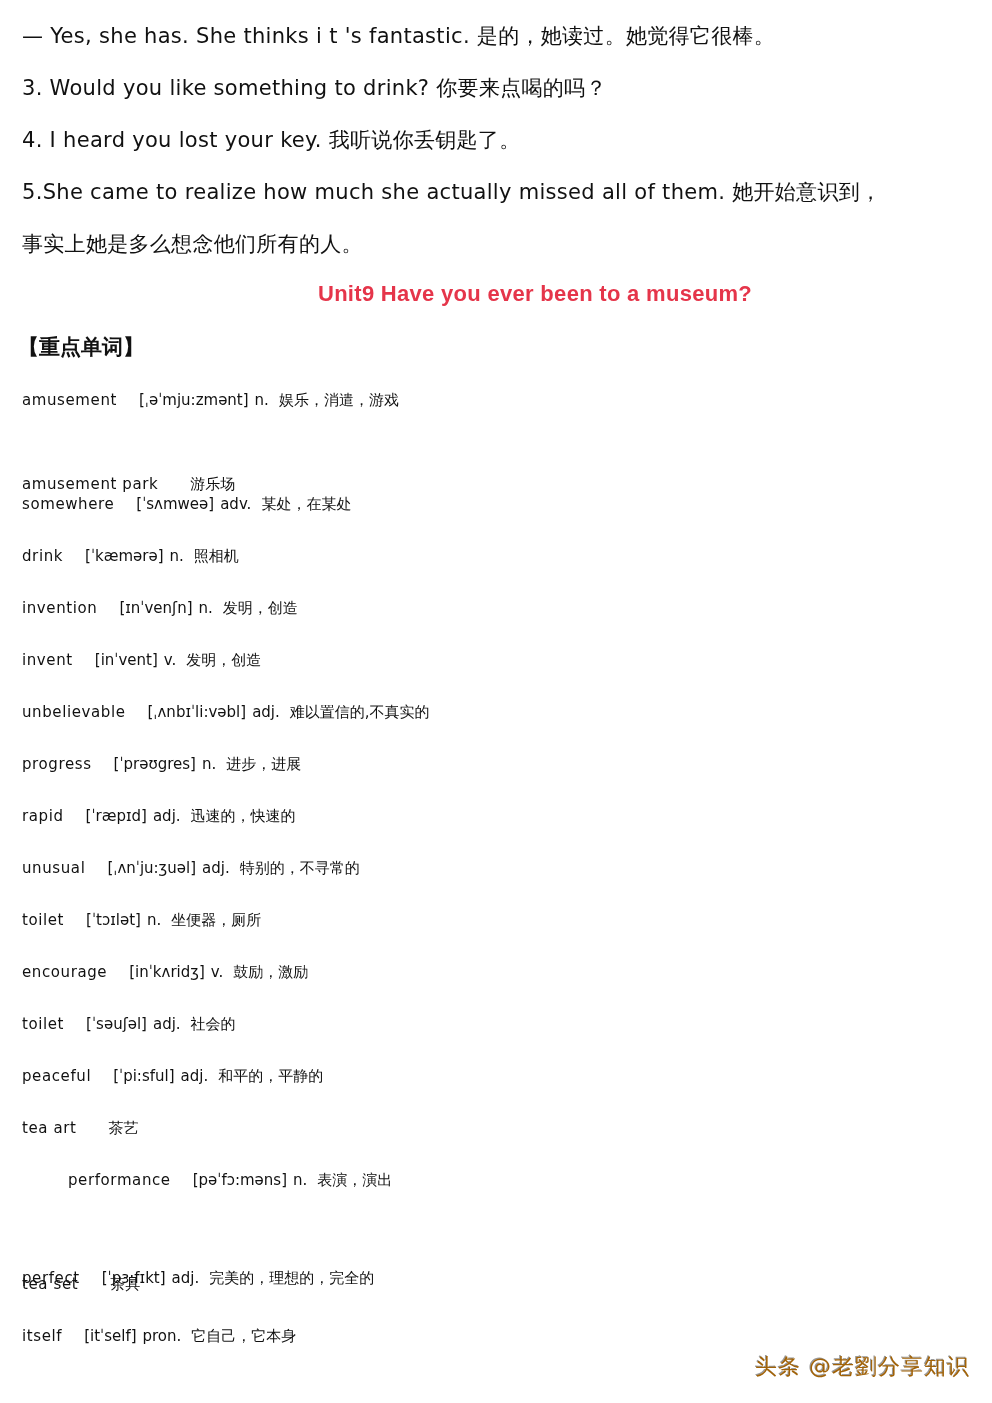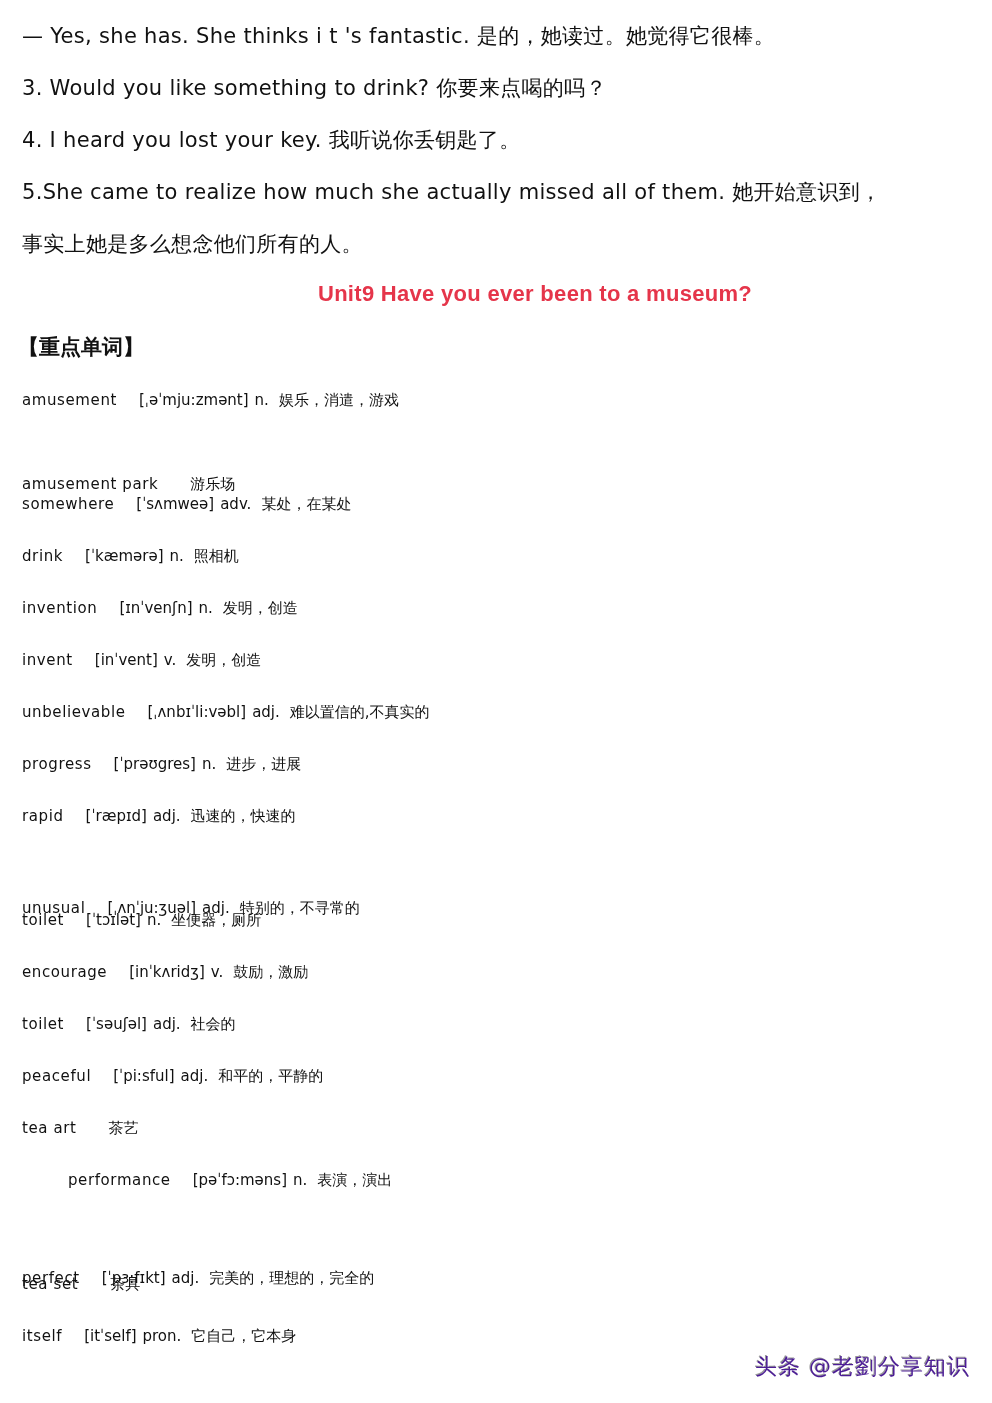--- a/index.html
+++ b/index.html
@@ -20,21 +20,21 @@
     position: absolute; left: 18px; top: 333px; font-size: 21px; font-weight: bold;
   }
   .entry {
     position: absolute; left: 22px; font-size: 15px; line-height: 30px; white-space: nowrap;
   }
   .entry .word { letter-spacing: 0.6px; }
   .entry .gap { display: inline-block; width: 22px; }
   .entry .pos { margin-left: 6px; }
   .entry .cn { margin-left: 10px; }
   .watermark {
-    position: absolute; right: 22px; top: 1352px; font-size: 22px; color: #4c1d95;
+    position: absolute; right: 22px; top: 1352px; font-size: 22px; color: #a16207;
     letter-spacing: 1px;
     text-shadow: 1px 1px 0 #fff, -1px -1px 0 #999;
   }
 </style>
 </head>
 <body>
 
 <div>
   <div class="line" style="top:21px">— Yes, she has. She thinks i t 's fantastic. 是的，她读过。她觉得它很棒。</div>
   <div class="line" style="top:73px">3. Would you like something to drink? 你要来点喝的吗？</div>
@@ -49,21 +49,21 @@
 <div id="vocab">
     <div class="entry" style="top: 385px;"><span class="word">amusement</span><span class="gap"></span><span class="phon">[ˌəˈmju:zmənt]</span><span class="pos">n.</span><span class="cn">娱乐，消遣，游戏</span></div>
     <div class="entry" style="top: 437px; margin-top: 32px;"><span class="word">amusement park</span><span class="gap"></span><span class="cn">游乐场</span></div>
     <div class="entry" style="top: 489px;"><span class="word">somewhere</span><span class="gap"></span><span class="phon">[ˈsʌmweə]</span><span class="pos">adv.</span><span class="cn">某处，在某处</span></div>
     <div class="entry" style="top: 541px;"><span class="word">drink</span><span class="gap"></span><span class="phon">[ˈkæmərə]</span><span class="pos">n.</span><span class="cn">照相机</span></div>
     <div class="entry" style="top: 593px;"><span class="word">invention</span><span class="gap"></span><span class="phon">[ɪnˈvenʃn]</span><span class="pos">n.</span><span class="cn">发明，创造</span></div>
     <div class="entry" style="top: 645px;"><span class="word">invent</span><span class="gap"></span><span class="phon">[inˈvent]</span><span class="pos">v.</span><span class="cn">发明，创造</span></div>
     <div class="entry" style="top: 697px;"><span class="word">unbelievable</span><span class="gap"></span><span class="phon">[ˌʌnbɪˈli:vəbl]</span><span class="pos">adj.</span><span class="cn">难以置信的,不真实的</span></div>
     <div class="entry" style="top: 749px;"><span class="word">progress</span><span class="gap"></span><span class="phon">[ˈprəʊgres]</span><span class="pos">n.</span><span class="cn">进步，进展</span></div>
     <div class="entry" style="top: 801px;"><span class="word">rapid</span><span class="gap"></span><span class="phon">[ˈræpɪd]</span><span class="pos">adj.</span><span class="cn">迅速的，快速的</span></div>
-    <div class="entry" style="top: 853px; margin-top: 40px;"><span class="word">unusual</span><span class="gap"></span><span class="phon">[ˌʌnˈju:ʒuəl]</span><span class="pos">adj.</span><span class="cn">特别的，不寻常的</span></div>
+    <div class="entry" style="top: 853px;"><span class="word">unusual</span><span class="gap"></span><span class="phon">[ˌʌnˈju:ʒuəl]</span><span class="pos">adj.</span><span class="cn">特别的，不寻常的</span></div>
     <div class="entry" style="top: 905px; text-align: center;"><span class="word">toilet</span><span class="gap"></span><span class="phon">[ˈtɔɪlət]</span><span class="pos">n.</span><span class="cn">坐便器，厕所</span></div>
     <div class="entry" style="top: 957px;"><span class="word">encourage</span><span class="gap"></span><span class="phon">[inˈkʌridʒ]</span><span class="pos">v.</span><span class="cn">鼓励，激励</span></div>
     <div class="entry" style="top: 1009px;"><span class="word">toilet</span><span class="gap"></span><span class="phon">[ˈsəuʃəl]</span><span class="pos">adj.</span><span class="cn">社会的</span></div>
     <div class="entry" style="top: 1061px;"><span class="word">peaceful</span><span class="gap"></span><span class="phon">[ˈpi:sful]</span><span class="pos">adj.</span><span class="cn">和平的，平静的</span></div>
     <div class="entry" style="top: 1113px;"><span class="word">tea art</span><span class="gap"></span><span class="cn">茶艺</span></div>
     <div class="entry" style="top: 1165px; margin-left: 46px;"><span class="word">performance</span><span class="gap"></span><span class="phon">[pəˈfɔ:məns]</span><span class="pos">n.</span><span class="cn">表演，演出</span></div>
     <div class="entry" style="top: 1217px; margin-top: 46px;"><span class="word">perfect</span><span class="gap"></span><span class="phon">[ˈpɜ:fɪkt]</span><span class="pos">adj.</span><span class="cn">完美的，理想的，完全的</span></div>
     <div class="entry" style="top: 1269px;"><span class="word">tea set</span><span class="gap"></span><span class="cn">茶具</span></div>
     <div class="entry" style="top: 1321px;"><span class="word">itself</span><span class="gap"></span><span class="phon">[itˈself]</span><span class="pos">pron.</span><span class="cn">它自己，它本身</span></div>
   </div>

